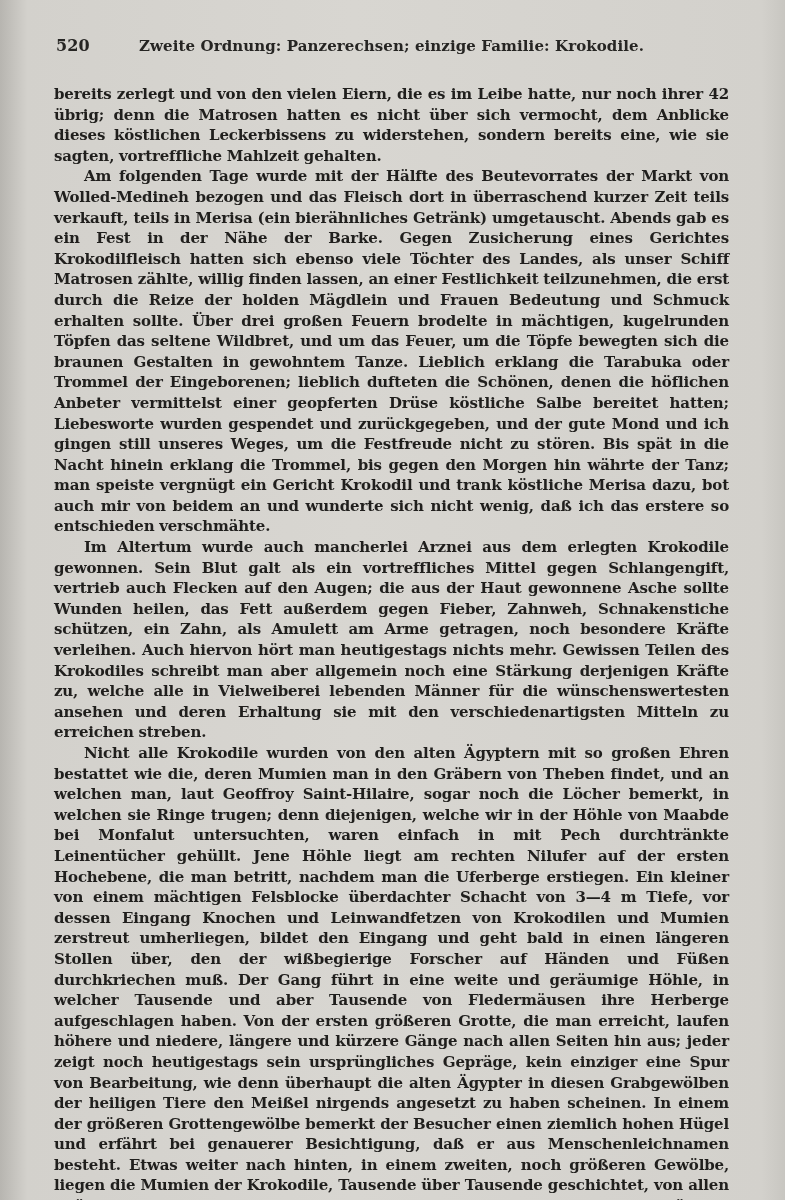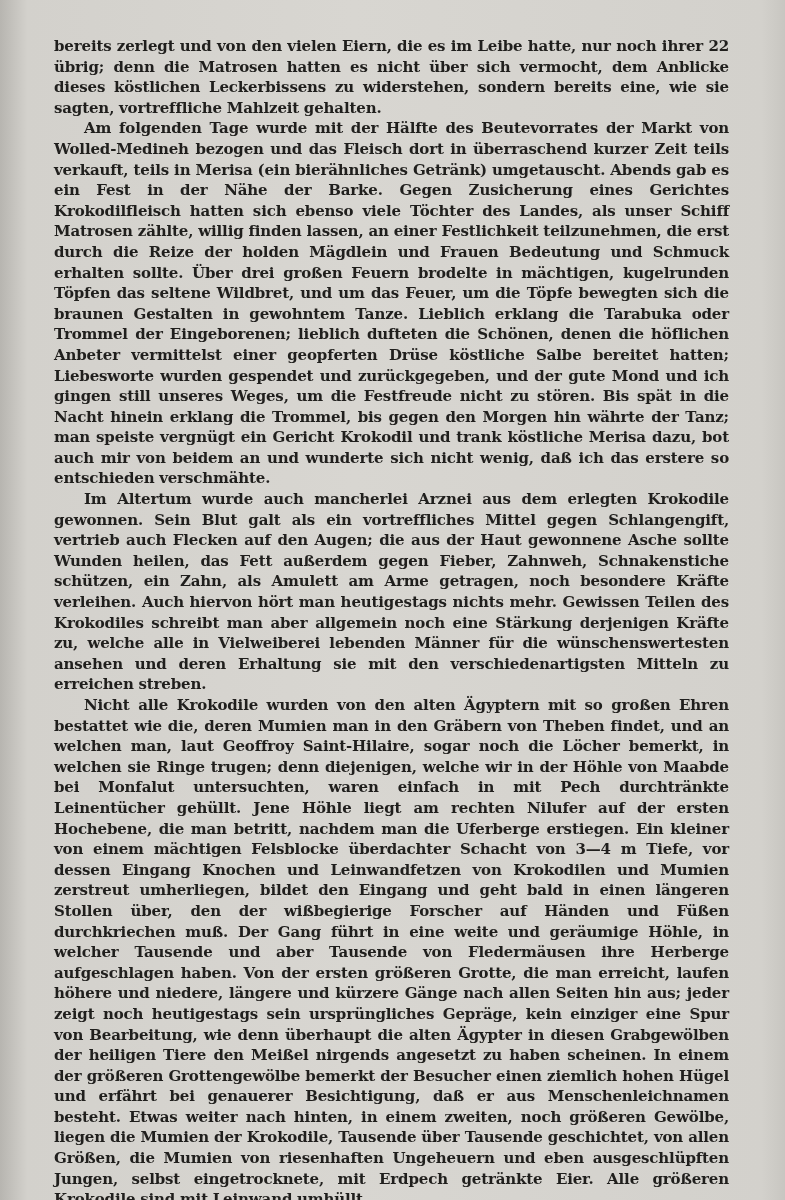--- a/index.html
+++ b/index.html
@@ -57,19 +57,23 @@
     text-indent: 30px;
   }
   .body-text p.no-indent {
     text-indent: 0;
   }
 </style>
 </head>
 <body>
 
 <div class="page">
+  <div class="page-header">
+    <span class="page-number">520</span>
+    <span class="header-title">Zweite Ordnung: Panzerechsen; einzige Familie: Krokodile.</span>
+  </div>
   <div class="body-text">
-    <p class="no-indent">bereits zerlegt und von den vielen Eiern, die es im Leibe hatte, nur noch ihrer 22 übrig; denn die Matrosen hatten es nicht über sich vermocht, dem Anblicke dieses köstlichen Leckerbissens zu widerstehen, sondern bereits eine, wie sie sagten, vortreffliche Mahlzeit gehalten.</p>
+    <p class="no-indent">bereits zerlegt und von den vielen Eiern, die es im Leibe hatte, nur noch ihrer 42 übrig; denn die Matrosen hatten es nicht über sich vermocht, dem Anblicke dieses köstlichen Leckerbissens zu widerstehen, sondern bereits eine, wie sie sagten, vortreffliche Mahlzeit gehalten.</p>
     <p>Am folgenden Tage wurde mit der Hälfte des Beutevorrates der Markt von Wolled-Medineh bezogen und das Fleisch dort in überraschend kurzer Zeit teils verkauft, teils in Merisa (ein bierähnliches Getränk) umgetauscht. Abends gab es ein Fest in der Nähe der Barke. Gegen Zusicherung eines Gerichtes Krokodilfleisch hatten sich ebenso viele Töchter des Landes, als unser Schiff Matrosen zählte, willig finden lassen, an einer Festlichkeit teilzunehmen, die erst durch die Reize der holden Mägdlein und Frauen Bedeutung und Schmuck erhalten sollte. Über drei großen Feuern brodelte in mächtigen, kugelrunden Töpfen das seltene Wildbret, und um das Feuer, um die Töpfe bewegten sich die braunen Gestalten in gewohntem Tanze. Lieblich erklang die Tarabuka oder Trommel der Eingeborenen; lieblich dufteten die Schönen, denen die höflichen Anbeter vermittelst einer geopferten Drüse köstliche Salbe bereitet hatten; Liebesworte wurden gespendet und zurückgegeben, und der gute Mond und ich gingen still unseres Weges, um die Festfreude nicht zu stören. Bis spät in die Nacht hinein erklang die Trommel, bis gegen den Morgen hin währte der Tanz; man speiste vergnügt ein Gericht Krokodil und trank köstliche Merisa dazu, bot auch mir von beidem an und wunderte sich nicht wenig, daß ich das erstere so entschieden verschmähte.</p>
     <p>Im Altertum wurde auch mancherlei Arznei aus dem erlegten Krokodile gewonnen. Sein Blut galt als ein vortreffliches Mittel gegen Schlangengift, vertrieb auch Flecken auf den Augen; die aus der Haut gewonnene Asche sollte Wunden heilen, das Fett außerdem gegen Fieber, Zahnweh, Schnakenstiche schützen, ein Zahn, als Amulett am Arme getragen, noch besondere Kräfte verleihen. Auch hiervon hört man heutigestags nichts mehr. Gewissen Teilen des Krokodiles schreibt man aber allgemein noch eine Stärkung derjenigen Kräfte zu, welche alle in Vielweiberei lebenden Männer für die wünschenswertesten ansehen und deren Erhaltung sie mit den verschiedenartigsten Mitteln zu erreichen streben.</p>
     <p>Nicht alle Krokodile wurden von den alten Ägyptern mit so großen Ehren bestattet wie die, deren Mumien man in den Gräbern von Theben findet, und an welchen man, laut Geoffroy Saint-Hilaire, sogar noch die Löcher bemerkt, in welchen sie Ringe trugen; denn diejenigen, welche wir in der Höhle von Maabde bei Monfalut untersuchten, waren einfach in mit Pech durchtränkte Leinentücher gehüllt. Jene Höhle liegt am rechten Nilufer auf der ersten Hochebene, die man betritt, nachdem man die Uferberge erstiegen. Ein kleiner von einem mächtigen Felsblocke überdachter Schacht von 3—4 m Tiefe, vor dessen Eingang Knochen und Leinwandfetzen von Krokodilen und Mumien zerstreut umherliegen, bildet den Eingang und geht bald in einen längeren Stollen über, den der wißbegierige Forscher auf Händen und Füßen durchkriechen muß. Der Gang führt in eine weite und geräumige Höhle, in welcher Tausende und aber Tausende von Fledermäusen ihre Herberge aufgeschlagen haben. Von der ersten größeren Grotte, die man erreicht, laufen höhere und niedere, längere und kürzere Gänge nach allen Seiten hin aus; jeder zeigt noch heutigestags sein ursprüngliches Gepräge, kein einziger eine Spur von Bearbeitung, wie denn überhaupt die alten Ägypter in diesen Grabgewölben der heiligen Tiere den Meißel nirgends angesetzt zu haben scheinen. In einem der größeren Grottengewölbe bemerkt der Besucher einen ziemlich hohen Hügel und erfährt bei genauerer Besichtigung, daß er aus Menschenleichnamen besteht. Etwas weiter nach hinten, in einem zweiten, noch größeren Gewölbe, liegen die Mumien der Krokodile, Tausende über Tausende geschichtet, von allen Größen, die Mumien von riesenhaften Ungeheuern und eben ausgeschlüpften Jungen, selbst eingetrocknete, mit Erdpech getränkte Eier. Alle größeren Krokodile sind mit Leinwand umhüllt</p>
   </div>
 </div>
 
 </body></html>

